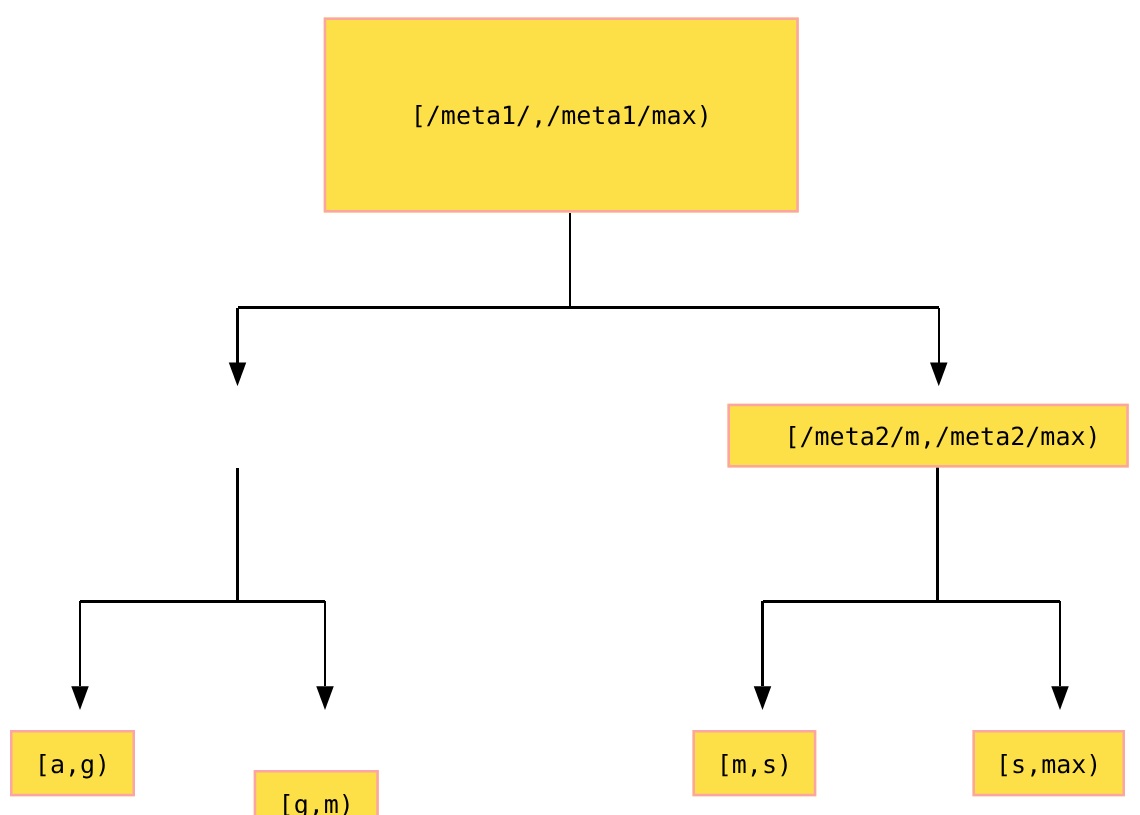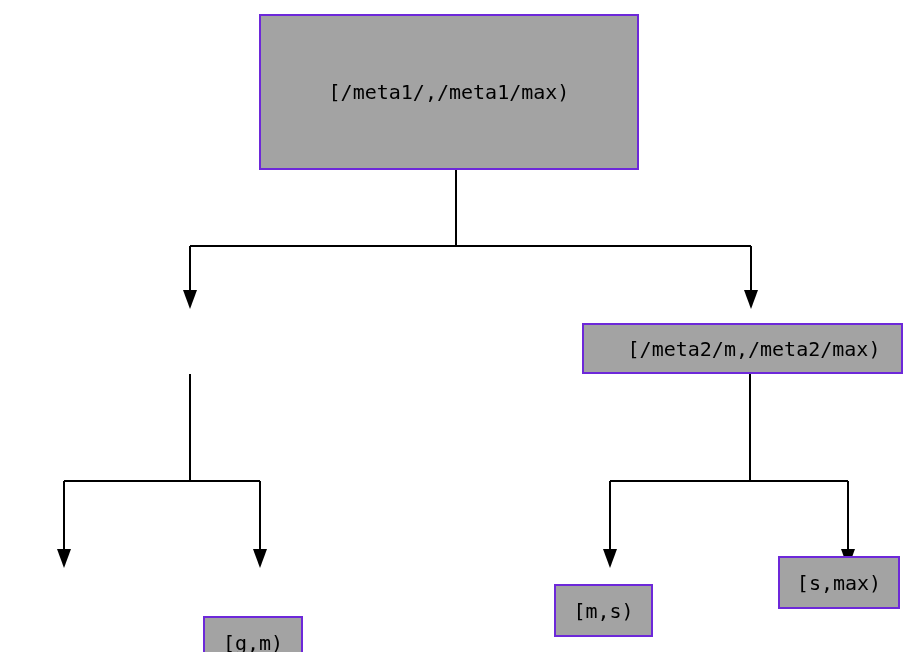--- a/index.html
+++ b/index.html
@@ -18,22 +18,22 @@
   .connectors {
     position: absolute;
     left: 0;
     top: 0;
     width: 912px;
     height: 652px;
   }
   .node {
     position: absolute;
     box-sizing: border-box;
-    border: 2px solid #6d28d9;
-    background: #a3a3a3;
+    border: 2px solid #fca5a5;
+    background: #fde047;
     display: flex;
     align-items: center;
     justify-content: center;
   }
   .node-label {
     font-size: 20px;
     color: #000000;
     letter-spacing: 0;
     white-space: pre;
   }
@@ -73,26 +73,29 @@
 
   <div class="node" style="left:259px; top:14px; width:380px; height:156px;">
     <span class="node-label">[/meta1/,/meta1/max)</span>
   </div>
 
 
   <div class="node" style="left:582px; top:323px; width:321px; height:51px;padding-left:23px;">
     <span class="node-label">[/meta2/m,/meta2/max)</span>
   </div>
 
+  <div class="node" style="left:8px; top:584px; width:100px; height:53px;">
+    <span class="node-label">[a,g)</span>
+  </div>
 
   <div class="node" style="left:203px; top:616px; width:100px; height:53px;">
     <span class="node-label">[g,m)</span>
   </div>
 
   <div class="node" style="left:554px; top:584px; width:99px; height:53px;">
     <span class="node-label">[m,s)</span>
   </div>
 
-  <div class="node" style="left:778px; top:556px; width:122px; height:53px;">
+  <div class="node" style="left:778px; top:584px; width:122px; height:53px;">
     <span class="node-label">[s,max)</span>
   </div>
 
 </div>
 
 </body></html>

